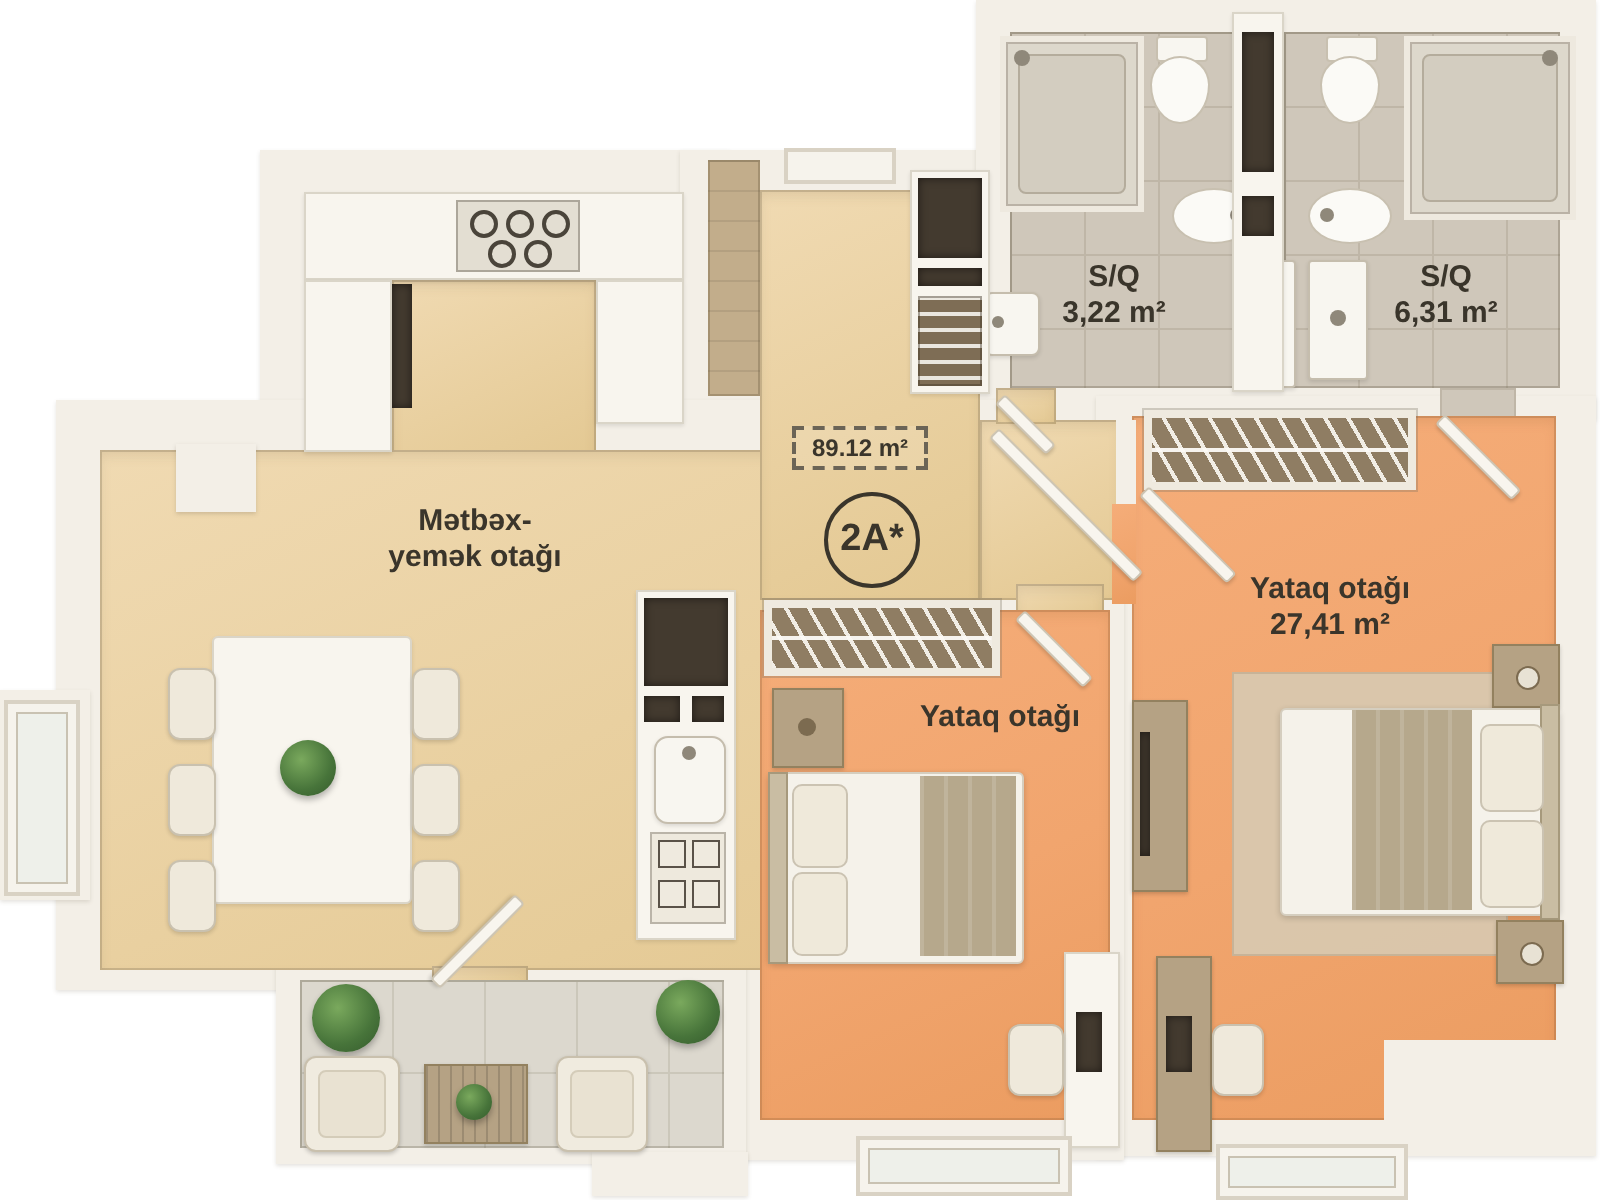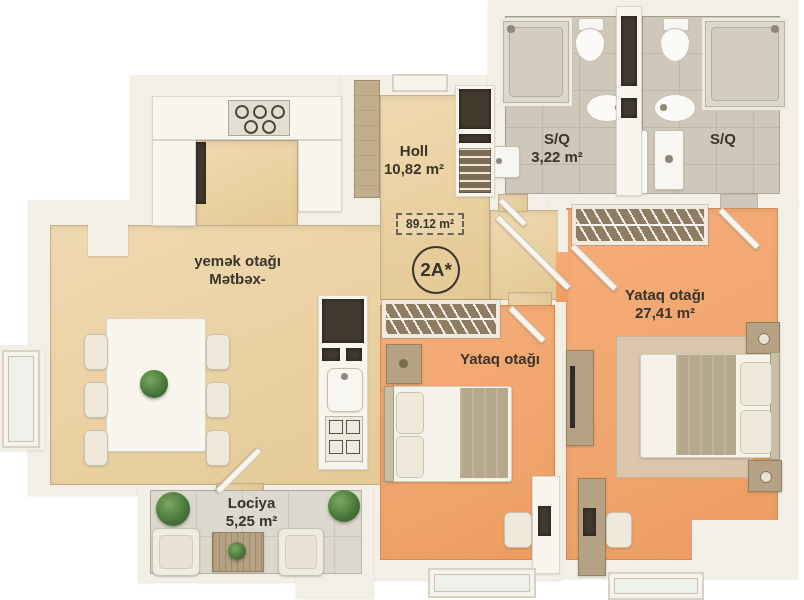--- a/index.html
+++ b/index.html
@@ -231,46 +231,39 @@
   <div class="window" style="left:2px;top:350px;width:34px;height:94px;">
       <div class="pane"></div>
     </div>
   <div class="window" style="left:428px;top:568px;width:104px;height:26px;">
       <div class="pane"></div>
     </div>
   <div class="window" style="left:608px;top:572px;width:92px;height:24px;">
       <div class="pane"></div>
     </div>
 
-  <div class="rlabel" style="left:366px;top:142px;width:96px;">
-    <div>Holl</div>
-    <div>10,82 m²</div>
-  </div>
   <div class="rlabel" style="left:507px;top:130px;width:100px;">
     <div>S/Q</div>
     <div>3,22 m²</div>
   </div>
   <div class="rlabel" style="left:668px;top:130px;width:110px;">
     <div>S/Q</div>
+    <div>6,31 m²</div>
   </div>
   <div class="rlabel" style="left:175px;top:252px;width:125px;">
+    <div>Mətbəx-</div>
     <div>yemək otağı</div>
-    <div>Mətbəx-</div>
   </div>
   <div class="rlabel" style="left:600px;top:286px;width:130px;">
     <div>Yataq otağı</div>
     <div>27,41 m²</div>
   </div>
   <div class="rlabel" style="left:435px;top:350px;width:130px;">
     <div>Yataq otağı</div>
   </div>
-  <div class="rlabel" style="left:199px;top:494px;width:105px;">
-    <div>Lociya</div>
-    <div>5,25 m²</div>
-  </div>
 
   <div class="area-badge" style="left:396px;top:213px;">
     <span>89.12 m²</span>
   </div>
   <div class="unit-badge" style="left:412px;top:246px;">
     <span>2A*</span>
   </div>
 
 </div>
 

